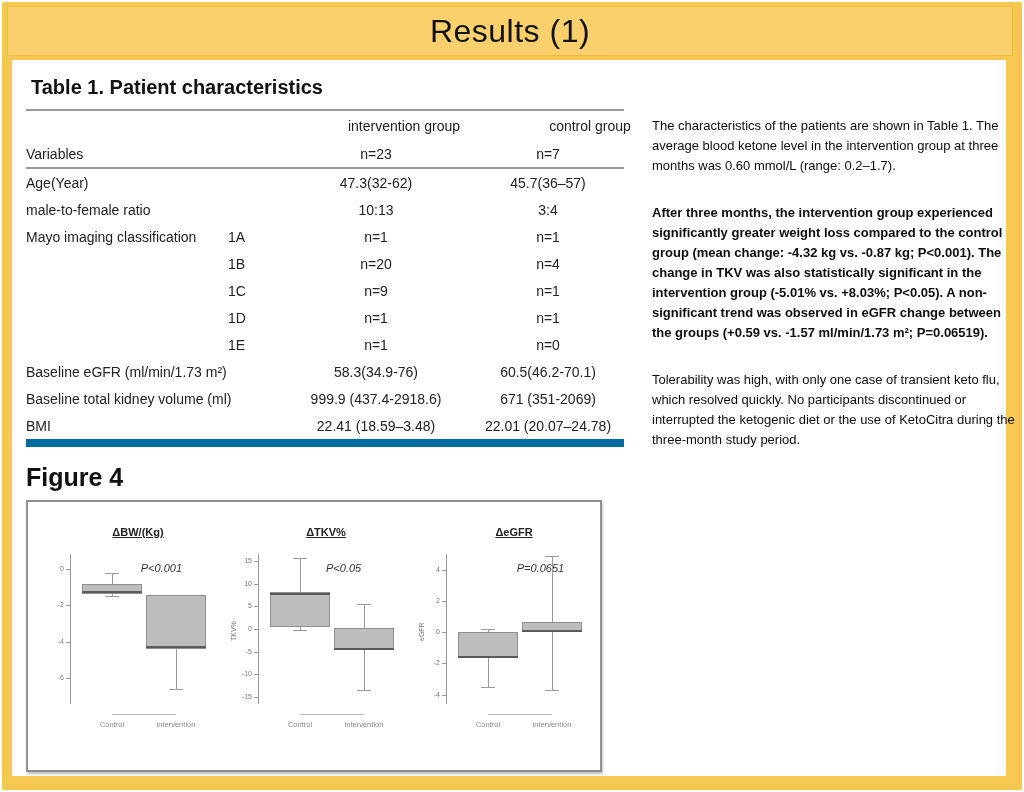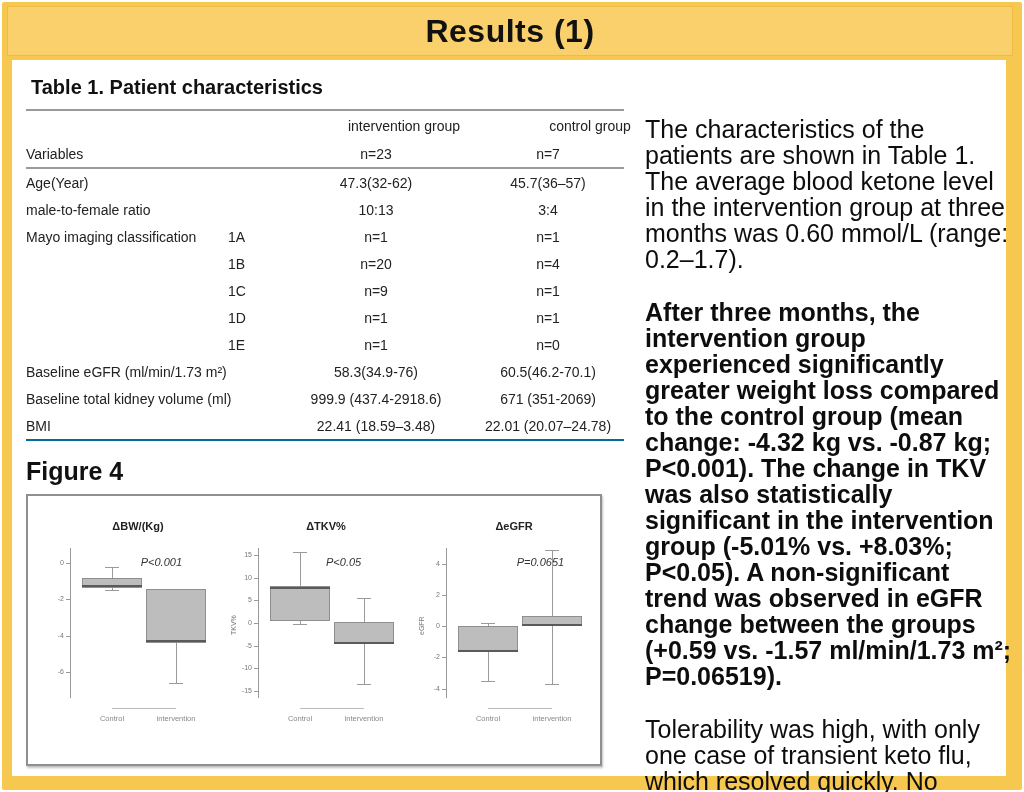--- a/index.html
+++ b/index.html
@@ -1,52 +1,52 @@
 <!DOCTYPE html>
 <html><head>
 <meta charset="utf-8">
 <style>
   html,body{margin:0;padding:0;background:#ffffff;font-family:"Liberation Sans",sans-serif;}
   .stage{position:relative;width:1024px;height:792px;background:#ffffff;overflow:hidden;}
   .frame{position:absolute;left:2px;top:2px;right:2px;bottom:2px;background:#F6C84F;border-radius:2px;}
   .band{position:absolute;left:7px;top:6px;right:11px;height:48px;background:#F9D06C;border:1px solid #EEBB44;display:flex;align-items:center;justify-content:center;}
-  .band-title{font-size:32px;font-weight:bold;color:#111;letter-spacing:0.5px;}
+  .band-title{font-size:32px;font-weight:normal;color:#111;letter-spacing:0.5px;}
   .content{position:absolute;left:12px;top:60px;right:18px;bottom:16px;background:#ffffff;}
 
   
   .leftcol{position:absolute;left:14px;top:16px;width:606px;}
   .tbl-heading{font-size:20px;font-weight:bold;color:#111;margin:0 0 10px 5px;}
   .ptable{width:598px;}
   .t-row{display:grid;grid-template-columns:202px 52px 192px 152px;align-items:center;height:27px;font-size:14px;color:#222;}
   .t-row.colhead{height:29px;border-top:2px solid #9a9a9a;gap:14px;}
   .t-row.subhead{height:27px;border-bottom:2px solid #9a9a9a;}
-  .t-row.last{border-bottom:2px solid #0369a1;}
+  .t-row.last{border-bottom:8px solid #0369a1;}
   .tc{white-space:nowrap;overflow:visible;}
   .tc.center{text-align:center;}
   .fig-heading{font-size:25px;font-weight:bold;color:#111;margin:16px 0 8px 0;}
   .figure-box{width:576px;height:272px;border:2px solid #8f8f8f;background:#fff;box-shadow:1px 2px 2px rgba(0,0,0,0.25);display:flex;justify-content:flex-start;padding:24px 0 0 6px;box-sizing:border-box;}
 
   
   .bp{position:relative;width:188px;height:230px;}
-  .bp-title{position:absolute;text-align:center;font-weight:bold;font-size:11px;color:#222;}
+  .bp-title{position:absolute;text-align:center;font-weight:bold;font-size:11px;color:#222;text-decoration:underline;}
   .bp-p{position:absolute;font-size:11px;font-style:italic;color:#333;white-space:nowrap;}
   .bp-axis{position:absolute;width:1px;background:#999;}
   .bp-tick{position:absolute;width:4px;height:1px;background:#999;}
   .bp-ticklbl{position:absolute;width:22px;text-align:right;font-size:7px;color:#777;line-height:8px;}
   .bp-ylabel{position:absolute;font-size:7px;color:#777;transform:rotate(-90deg);transform-origin:left top;white-space:nowrap;}
   .bp-whisker{position:absolute;width:1px;background:#9a9a9a;}
   .bp-cap{position:absolute;width:14px;height:1px;background:#9a9a9a;}
   .bp-box{position:absolute;background:#bdbdbd;border:1px solid #8f8f8f;box-sizing:border-box;}
   .bp-median{position:absolute;height:2px;background:#5a5a5a;}
   .bp-xlabel{position:absolute;text-align:center;font-size:7.5px;color:#888;}
   .bp-baseline{position:absolute;height:1px;background:#bbb;}
 
   
   .rightcol{position:absolute;left:628px;top:56px;width:376px;color:#0d0d0d;}
-  .rightcol p{font-size:25px;line-height:26px;margin:0 0 27px 5px;}
+  .rightcol p{font-size:13px;line-height:20px;margin:0 0 27px 12px;}
   .rightcol p.bold{font-weight:bold;}
 </style>
 </head>
 <body>
 
 <div class="stage">
   <div class="frame"></div>
   <div class="band">
     <div class="band-title">Results (1)</div>
   </div>

